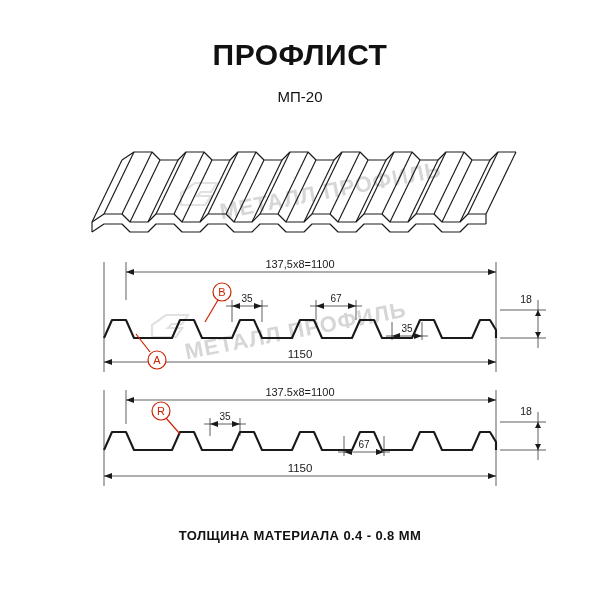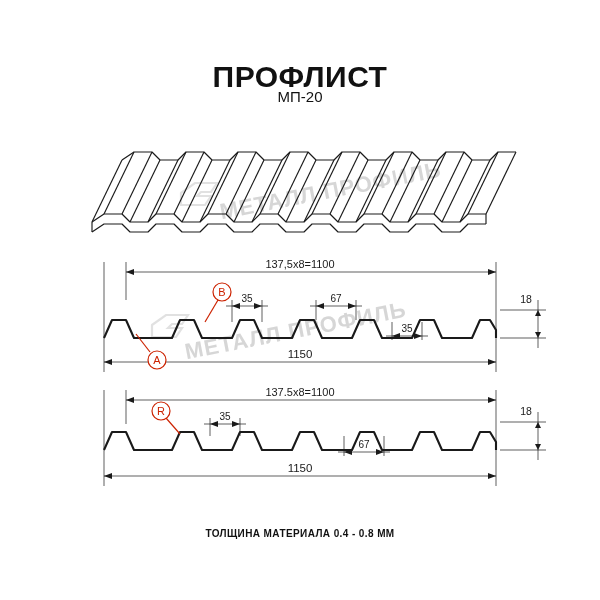--- a/index.html
+++ b/index.html
@@ -14,21 +14,21 @@
     font-family: "Liberation Sans", sans-serif;
     color: #1a1a1a;
     overflow: hidden;
   }
   .page {
     position: absolute;
     inset: 0;
   }
   .title {
     position: absolute;
-    top: 60px;
+    top: 38px;
     left: 0;
     width: 600px;
     text-align: center;
     font-size: 30px;
     font-weight: bold;
     letter-spacing: 0.5px;
     color: #111111;
   }
   .subtitle {
     position: absolute;
@@ -39,21 +39,21 @@
     font-size: 15px;
     font-weight: normal;
     color: #111111;
   }
   .footer {
     position: absolute;
     top: 528px;
     left: 0;
     width: 600px;
     text-align: center;
-    font-size: 10px;
+    font-size: 13px;
     font-weight: bold;
     letter-spacing: 0.4px;
     color: #111111;
   }
   .svg-layer {
     position: absolute;
     top: 0;
     left: 0;
   }
   .wm {

